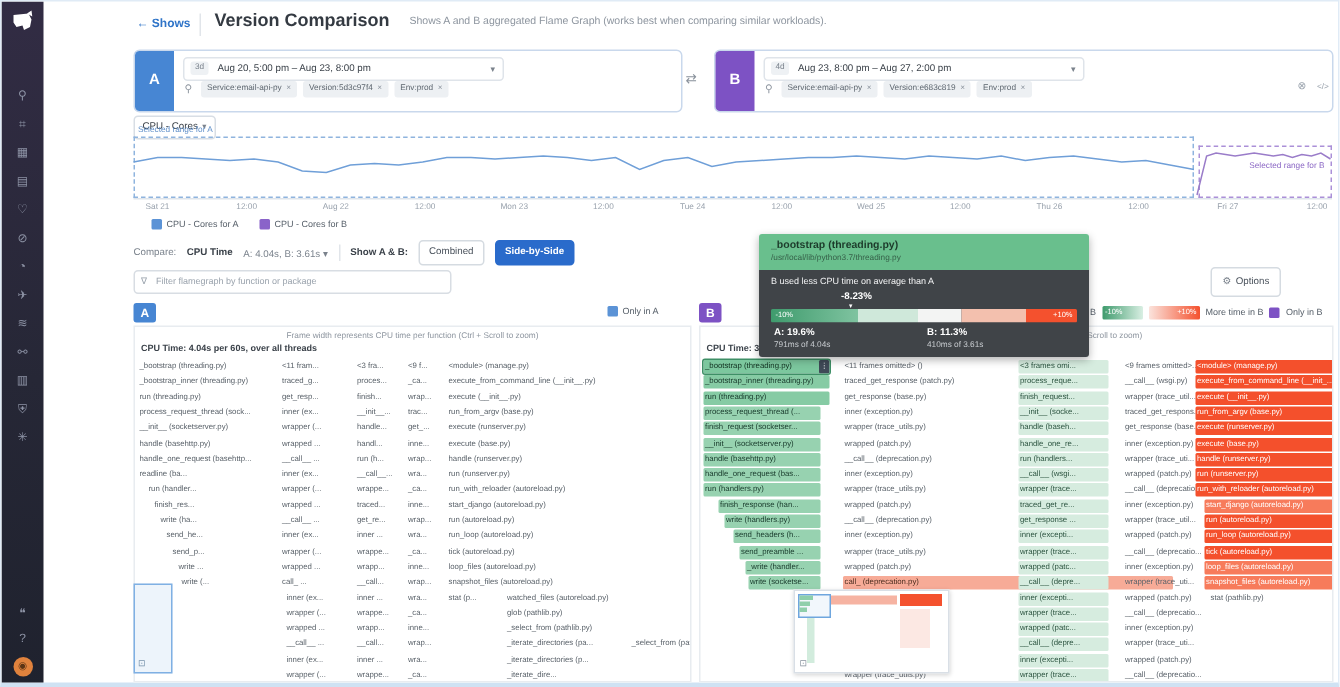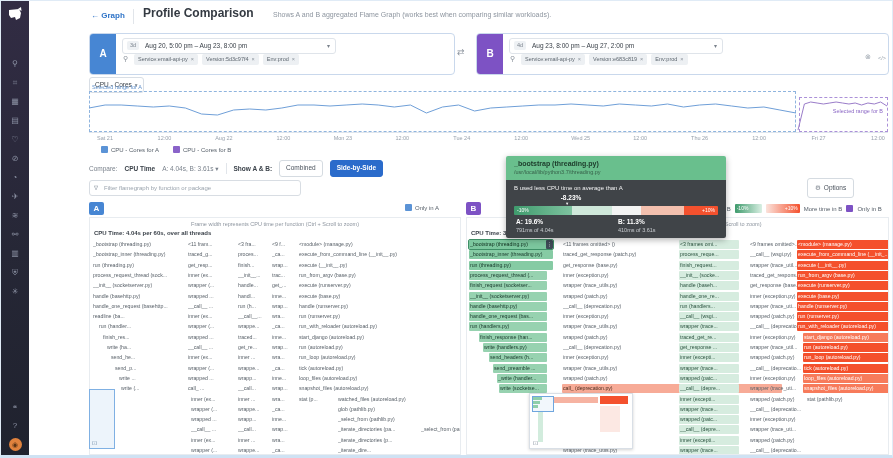--- a/index.html
+++ b/index.html
@@ -151,23 +151,23 @@
         <div class="sb-ic">⛨</div>
         <div class="sb-ic">✳</div>
       </div>
     <div class="sb-bottom" id="sb-bottom">
         <div class="sb-ic">❝</div>
         <div class="sb-ic">?</div>
         <div class="sb-av">◉</div>
       </div>
   </div>
 
-  <div class="hdr-exit">← Graph</div>
+  <div class="hdr-exit">← Shows</div>
   <div class="hdr-div"></div>
-  <div class="hdr-title">Profile Comparison</div>
+  <div class="hdr-title">Version Comparison</div>
   <div class="hdr-sub">Shows A and B aggregated Flame Graph (works best when comparing similar workloads).</div>
 
   <div class="qbox a">
     <div class="qbadge a">A</div>
     <div class="qfield">
       <span class="qpill">3d</span>
       <span class="qtime">Aug 20, 5:00 pm – Aug 23, 8:00 pm</span>
       <span class="qcaret">▾</span>
     </div>
     <span class="qsearch">⚲</span>

